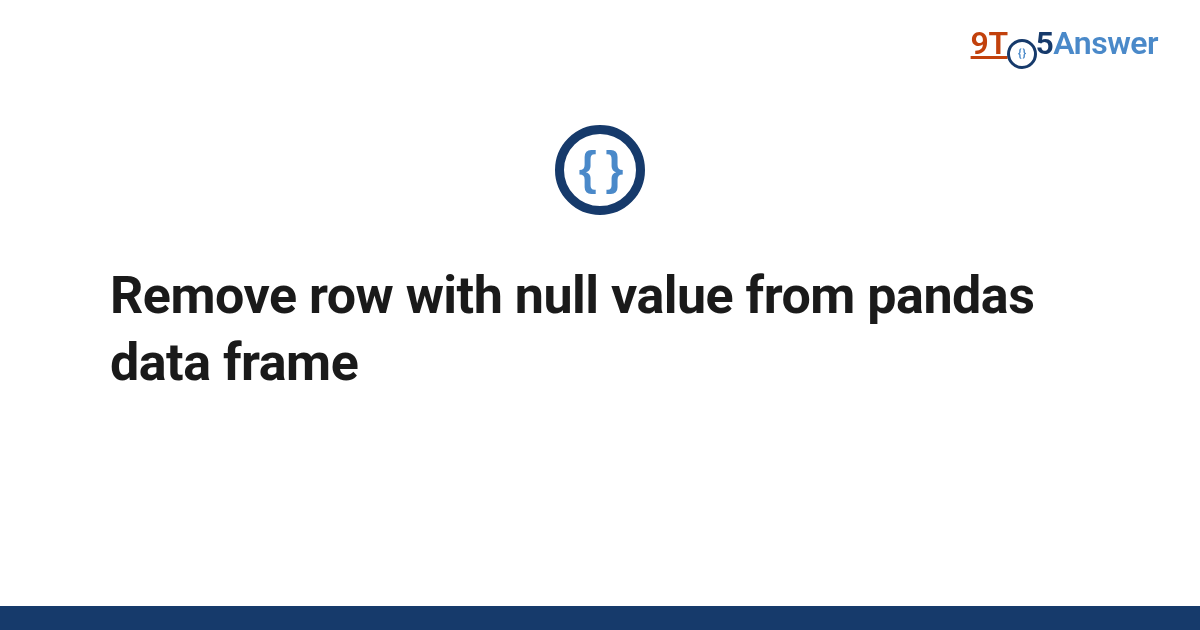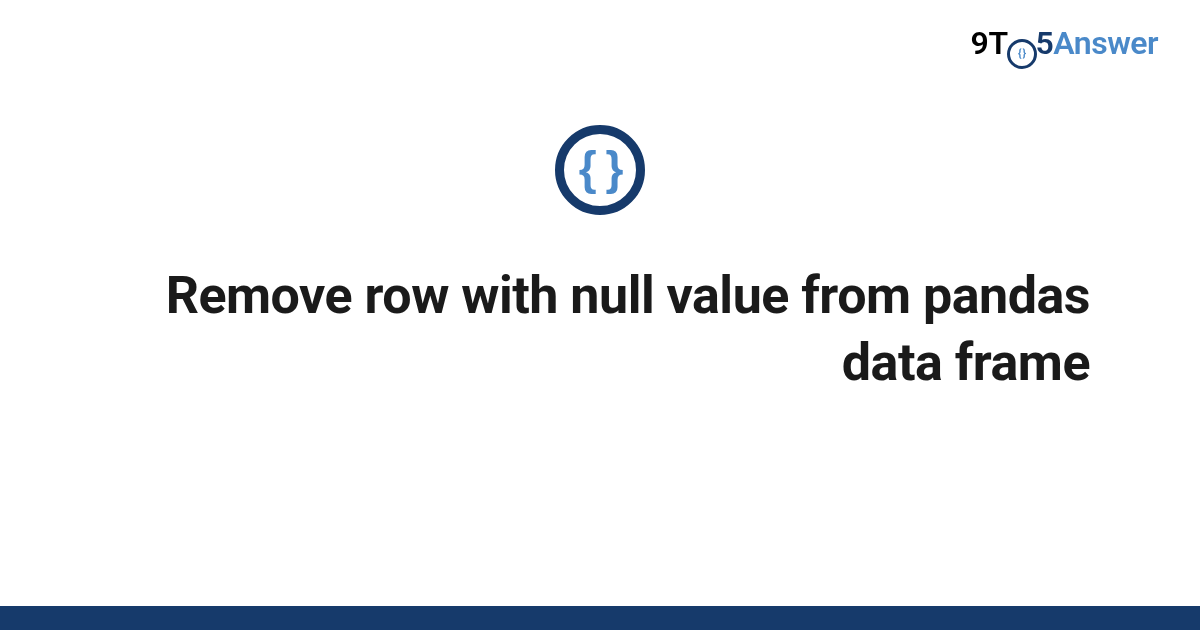--- a/index.html
+++ b/index.html
@@ -17,21 +17,22 @@
     }
     .brand-logo {
       position: absolute;
       top: 24px;
       right: 42px;
       font-size: 32px;
       font-weight: 600;
       letter-spacing: -0.5px;
     }
     .brand-9t {
-      color: #000000;
+      color: #c2410c;
+      text-decoration: underline;
     }
     .brand-ring {
       display: inline-flex;
       align-items: center;
       justify-content: center;
       width: 30px;
       height: 30px;
       border: 3px solid #163a6b;
       border-radius: 50%;
       position: relative;
@@ -77,21 +78,21 @@
       letter-spacing: -2px;
       line-height: 1;
       font-family: Arial, sans-serif;
       position: relative;
       top: -2px;
     }
     .title {
       font-size: 52px;
       font-weight: 700;
       color: #1a1a1a;
-      text-align: right;
+      text-align: left;
       line-height: 1.28;
       max-width: 980px;
       letter-spacing: -0.5px;
     }
     .footer-bar {
       position: absolute;
       bottom: 0;
       left: 0;
       right: 0;
       height: 24px;

